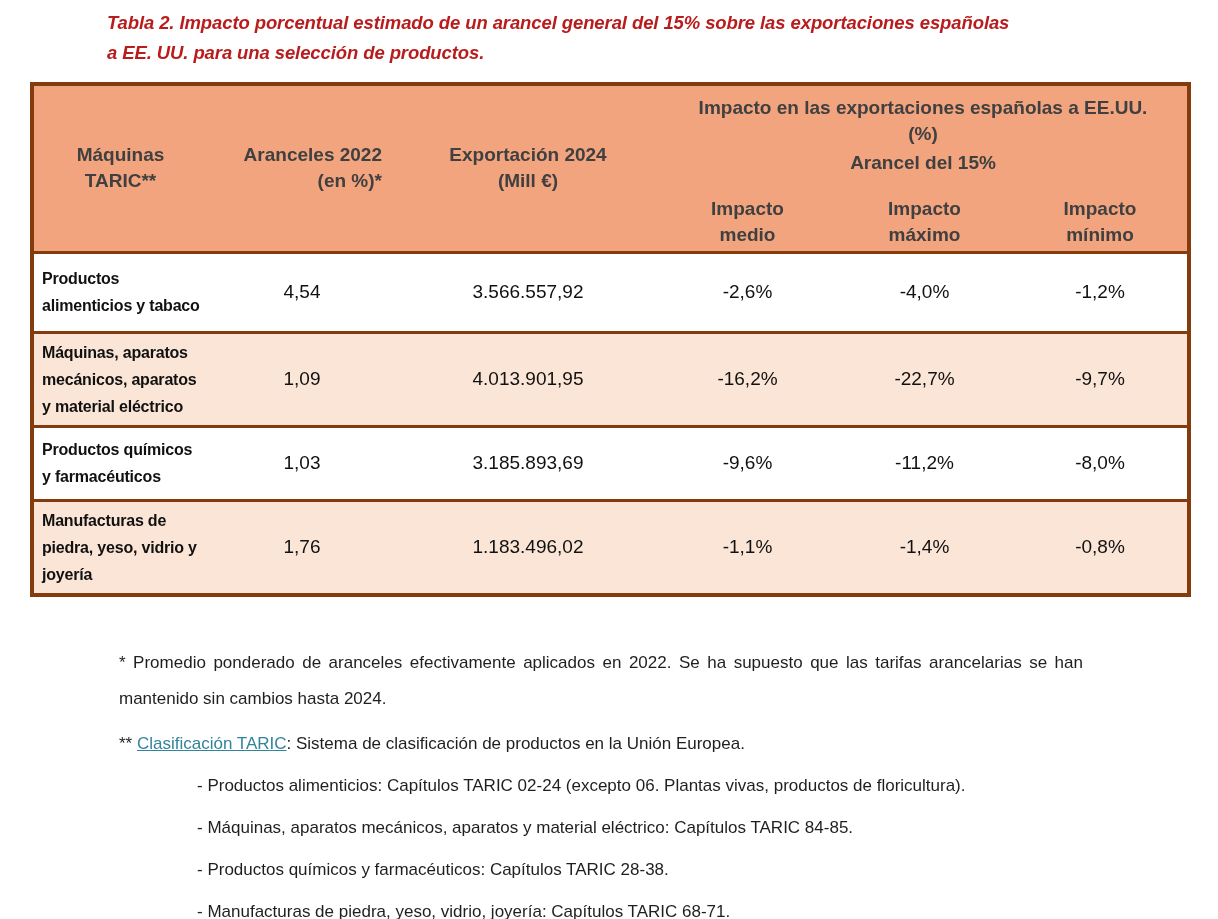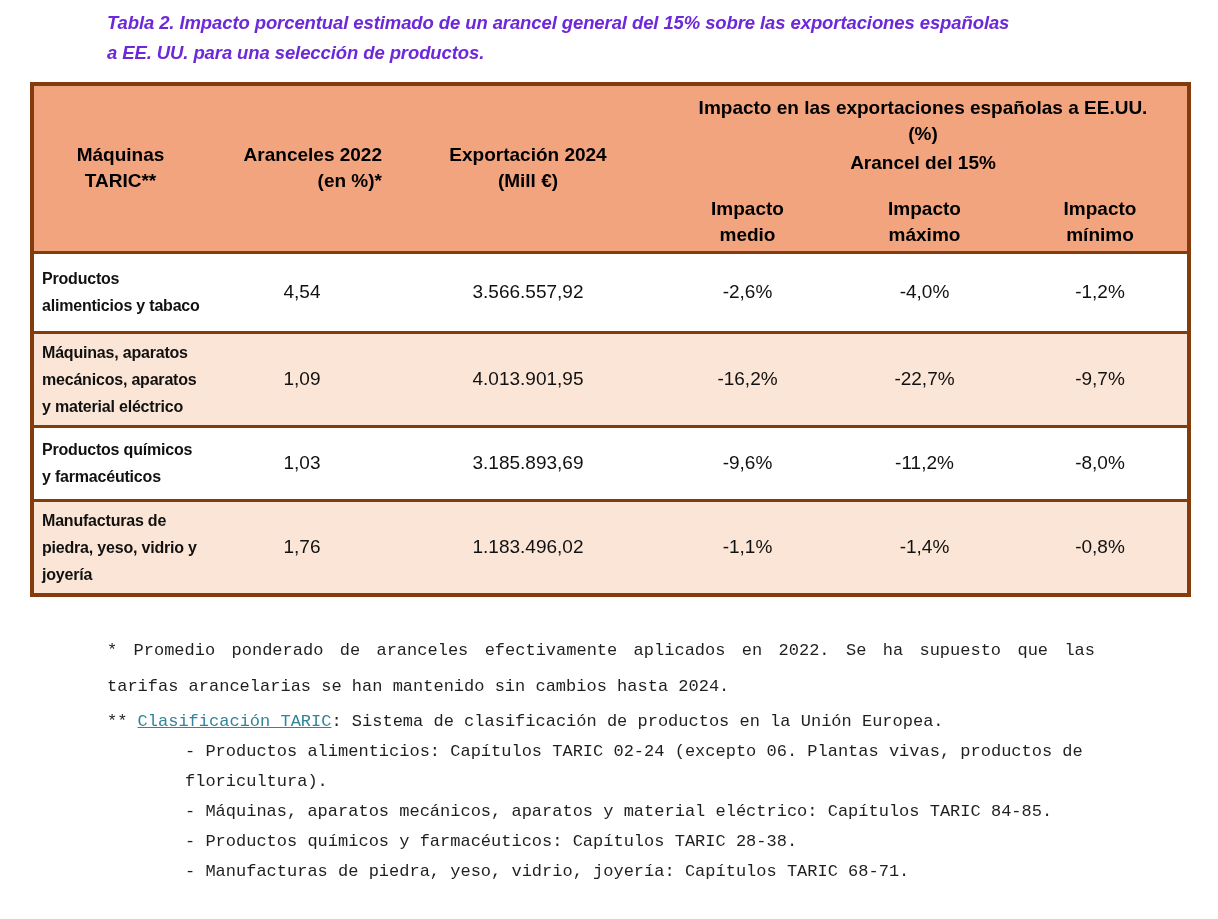--- a/index.html
+++ b/index.html
@@ -13,31 +13,31 @@
   html,body{margin:0;padding:0;}
   body{
     width:1218px;height:919px;position:relative;overflow:hidden;
     background:#ffffff;color:var(--text);
     font-family:"Liberation Sans","DejaVu Sans",sans-serif;
   }
   
   .caption{
     position:absolute;left:107px;top:8px;width:910px;
     font-size:18.5px;font-weight:bold;font-style:italic;
-    line-height:30px;letter-spacing:-0.1px;color:#6d28d9;
+    line-height:30px;letter-spacing:-0.1px;color:#b91c1c;
   }
   
   table.tbl{
     position:absolute;left:30px;top:82px;width:1157px;
     border-collapse:collapse;table-layout:fixed;
     border:4px solid var(--border);
   }
   thead th{
     background:var(--header-bg);
-    font-weight:bold;font-size:19px;color:#000000;
+    font-weight:bold;font-size:19px;color:#404040;
     padding:0;vertical-align:middle;
   }
   thead tr.hrow-a{height:110px;}
   thead tr.hrow-b{height:58px;}
   th .hin{margin:0 auto;line-height:26px;}
   .w110{max-width:112px;}
   .w160{max-width:160px;text-align:right;}
   .w175{max-width:178px;}
   .w100{max-width:100px;}
   th.group{vertical-align:top;padding-top:9px;}
@@ -55,21 +55,21 @@
   tbody tr.r4 td{height:88px;}
   td.product{
     text-align:left;padding:5px 4px 5px 8px;
     font-weight:bold;font-size:16px;line-height:27px;letter-spacing:-0.2px;margin-top:20px;
   }
   
   .notes{
     position:absolute;left:107px;top:633px;width:988px;
     font-size:17px;color:#1f1f1f;
   }
-  .notes p{margin:0;font-family:Liberation Mono, monospace;}
+  .notes p{margin:12px;}
   .fn1{line-height:36px;text-align:justify;}
   .fn2{margin-top:2px !important;line-height:30px;}
   a.link{color:var(--link);text-decoration:underline;cursor:pointer;}
   .items{margin:0;padding-left:78px;}
   .item{line-height:30px;}
   .source{margin-top:5px !important;line-height:28.5px;text-align:justify;}
 </style>
 </head>
 <body>
 

